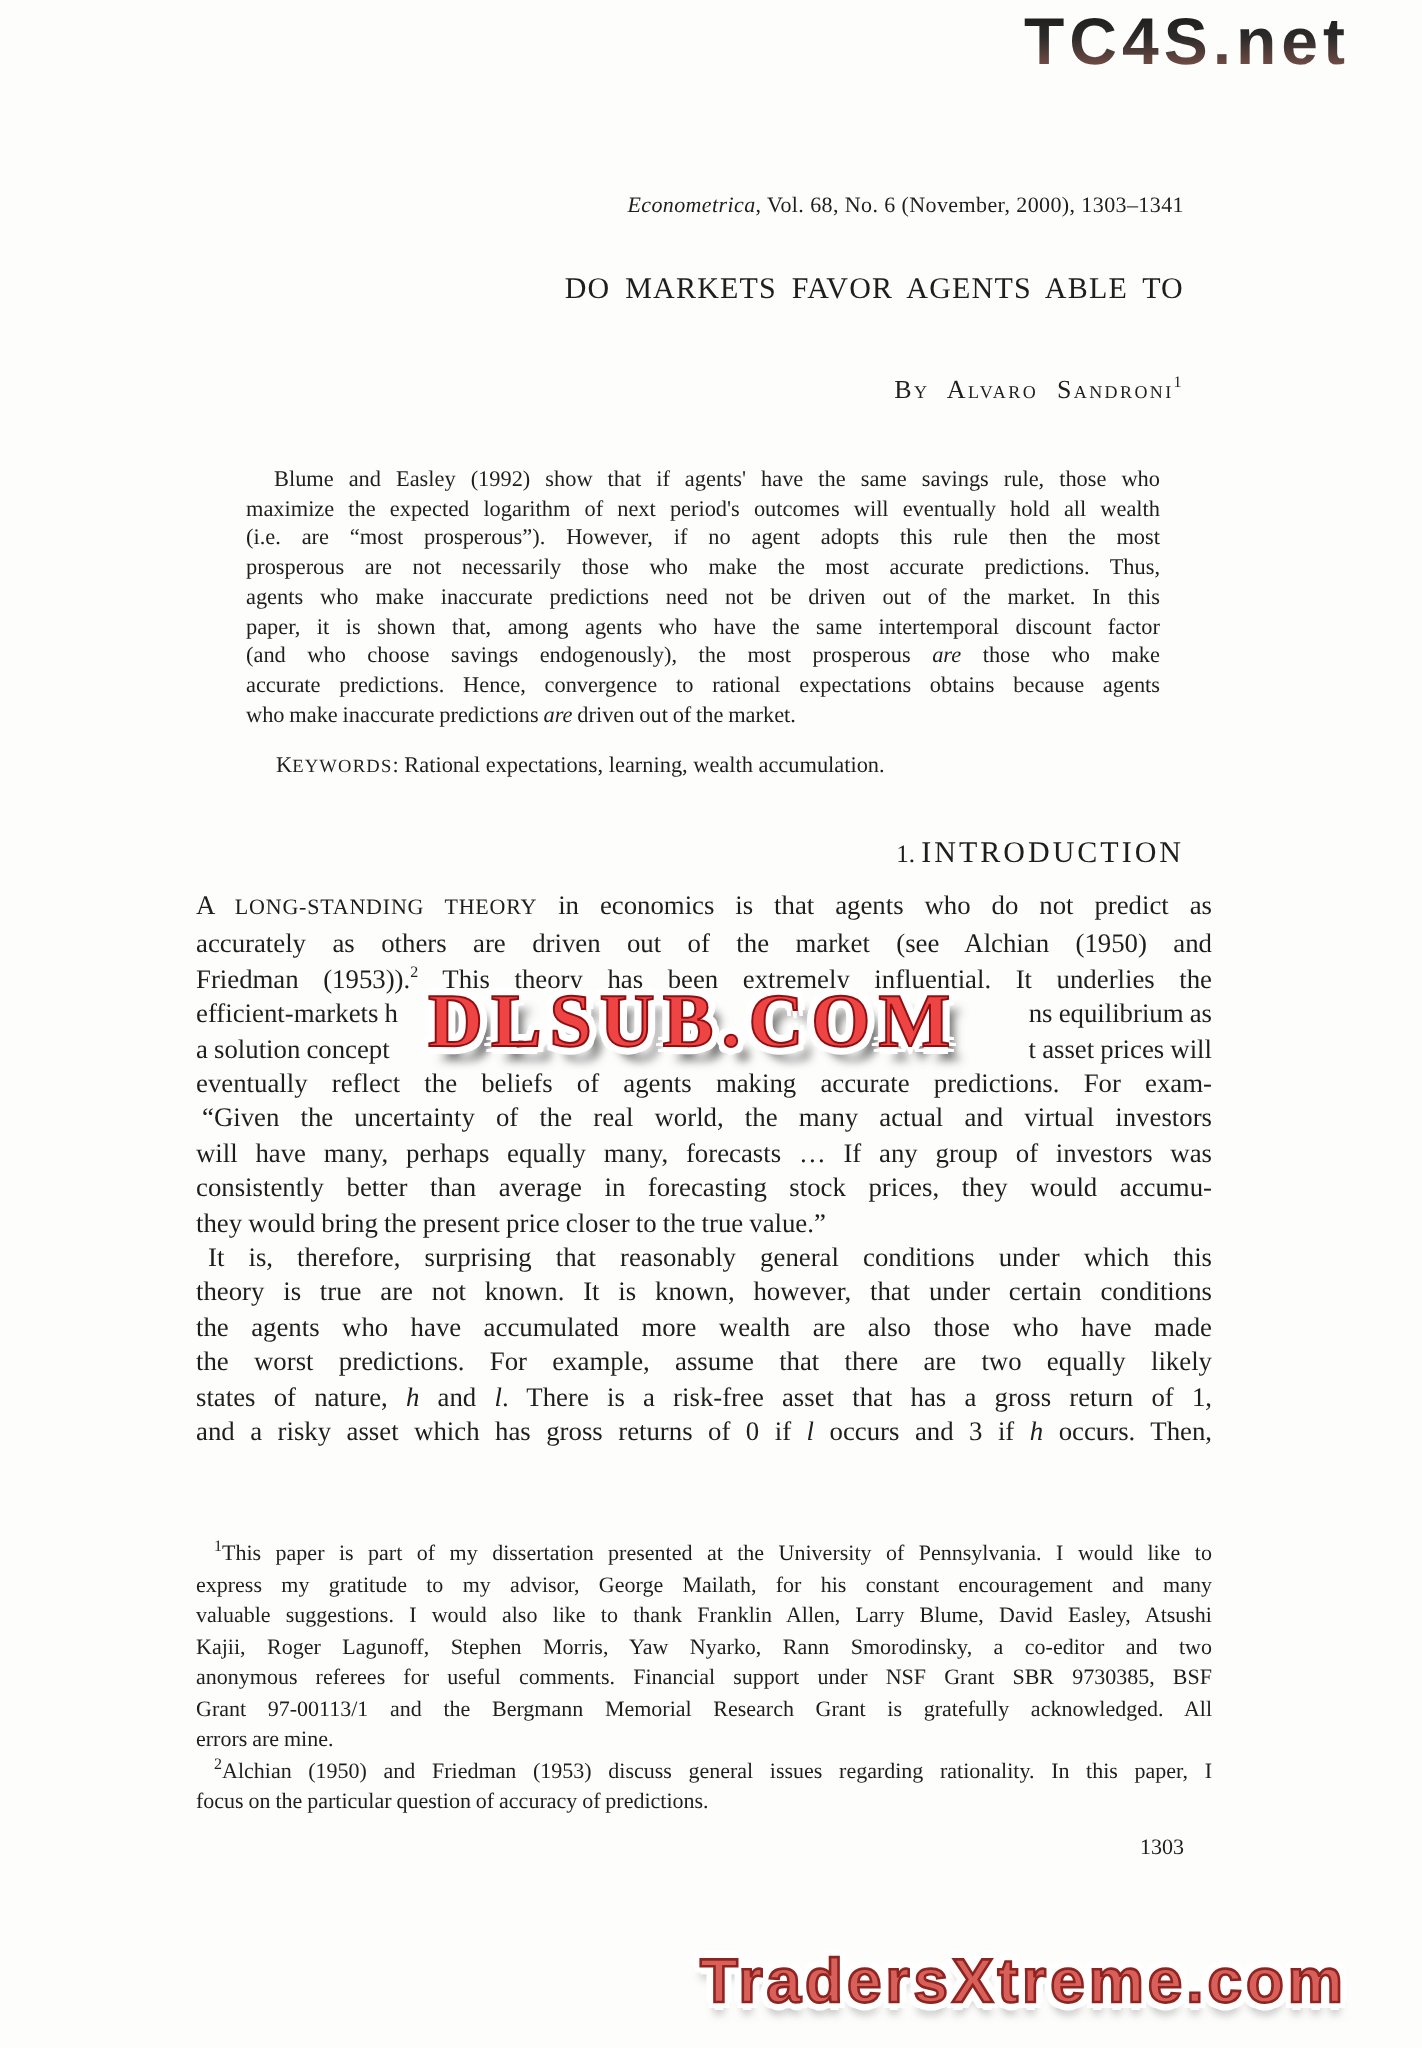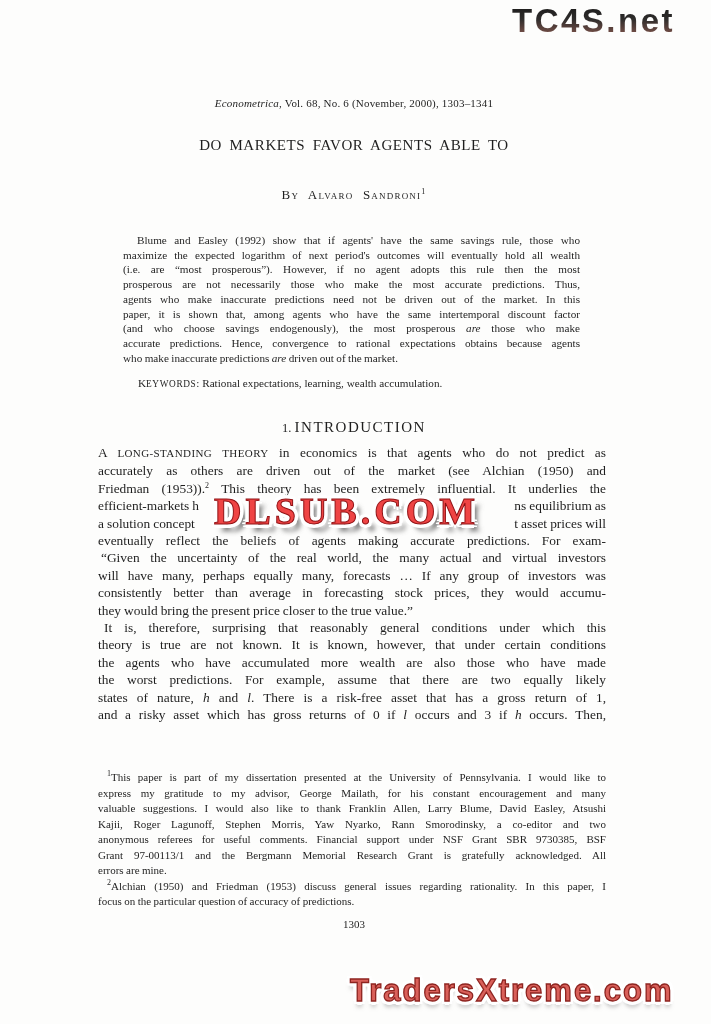--- a/index.html
+++ b/index.html
@@ -2,21 +2,21 @@
 <html><head>
 <meta charset="utf-8">
 <style>
   html,body{margin:0;padding:0;background:#e8e8e8;}
   .page{
     position:relative;width:711px;height:1024px;background:#fdfdfc;
     font-family:"Liberation Serif",serif;color:#1e1e1e;overflow:hidden;
     margin:0 auto;
   }
   
-  .cblock{position:absolute;left:100px;width:508px;text-align:center;}
+  .cblock{position:absolute;left:84px;width:508px;text-align:right;}
   .journal-line{top:96px;font-size:11px;line-height:14px;letter-spacing:.2px;}
   .journal-line .jname{font-style:italic;}
   .title-block{top:135px;font-size:15px;line-height:20.5px;letter-spacing:.6px;word-spacing:3px;}
   .byline{top:187px;font-size:13px;font-variant:small-caps;letter-spacing:1.2px;word-spacing:5px;}
   .byline sup{font-size:8px;font-variant:normal;}
   .section-heading{top:420px;font-size:12.5px;line-height:15px;}
   .section-heading .sec-word{font-size:15px;letter-spacing:1.5px;}
   .page-number{top:918px;font-size:11px;}
   
   .abstract{position:absolute;left:123px;top:233px;width:457px;font-size:11.2px;word-spacing:-.4px;}

